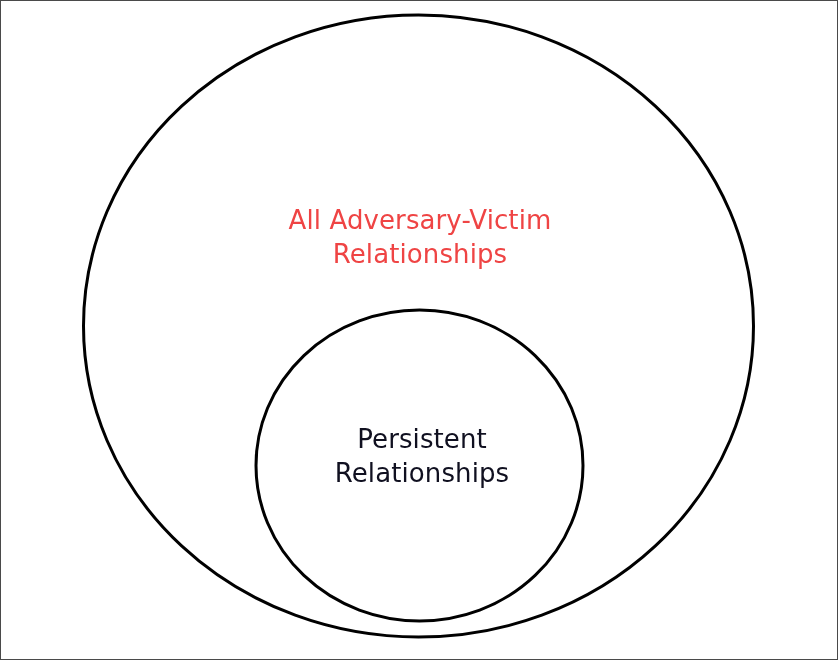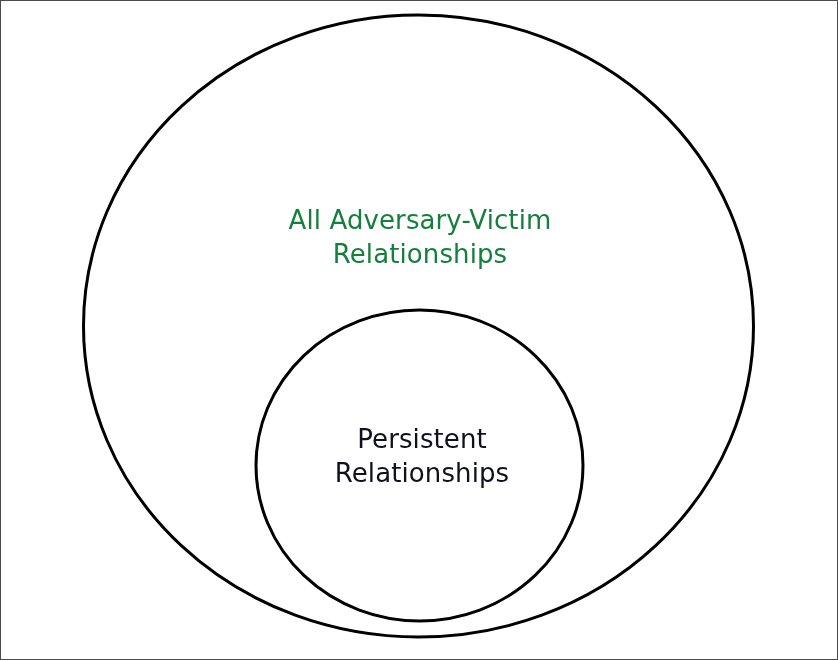--- a/index.html
+++ b/index.html
@@ -69,21 +69,21 @@
 
 <div id="canvas" style="background: rgb(255, 255, 255); border-color: rgb(74, 74, 74);">
 
   <svg id="diagram-svg" viewBox="0 0 838 660" xmlns="http://www.w3.org/2000/svg">
 
     <ellipse class="set-outline" id="outer-set-ellipse" cx="417.5" cy="325" rx="335" ry="311" stroke="#000000" stroke-width="3"></ellipse>
 
     <ellipse class="set-outline" id="inner-set-ellipse" cx="418.5" cy="464.5" rx="163.5" ry="155.5" stroke="#000000" stroke-width="3"></ellipse>
   </svg>
 
-  <div class="label-block" id="outer-set-label" style="color: #15803d;">
+  <div class="label-block" id="outer-set-label" style="color: #ef4444;">
     <span class="label-line">All Adversary-Victim</span>
     <span class="label-line">Relationships</span>
   </div>
 
   <div class="label-block" id="inner-set-label" style="color: rgb(16, 16, 32);">
     <span class="label-line">Persistent</span>
     <span class="label-line">Relationships</span>
   </div>
 
 </div>

